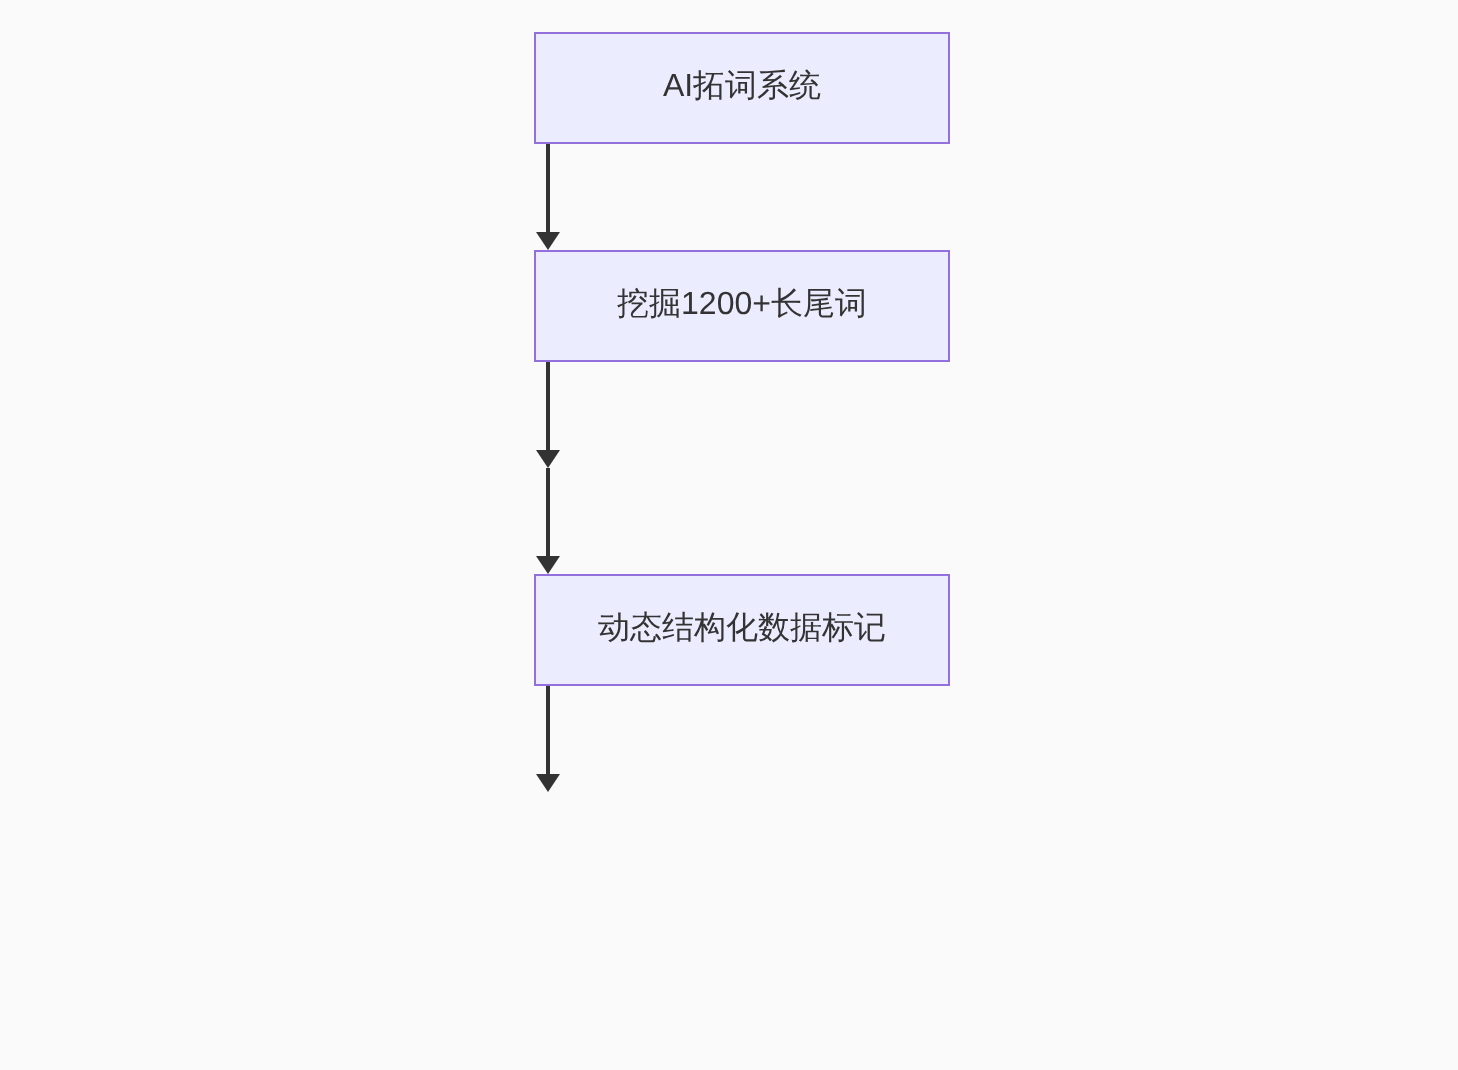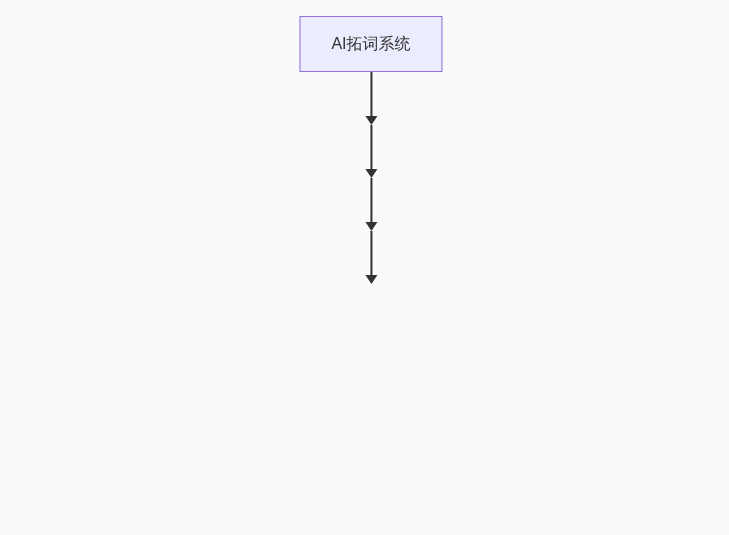--- a/index.html
+++ b/index.html
@@ -14,21 +14,20 @@
     background: var(--background, #fafafa);
     font-family: "Liberation Sans", sans-serif;
   }
   .flow {
     position: absolute;
     top: 16px;
     left: 371px;
     transform: translateX(-50%);
     display: flex;
     flex-direction: column;
-    align-items: center;
   }
   .node {
     box-sizing: border-box;
     height: 56px;
     padding: 0 31px;
     background: var(--node-fill, #ececff);
     border: 1px solid var(--node-border, #9370db);
     color: var(--text, #333333);
     font-size: 16px;
     line-height: 1;
@@ -69,32 +68,34 @@
 
 <div class="flow">
 
   <div class="node">AI拓词系统</div>
 
   <div class="connector">
     <div class="edge-line"></div>
     <div class="arrowhead"></div>
   </div>
 
+  <div class="node">挖掘1200+长尾词</div>
 
   <div class="connector">
     <div class="edge-line"></div>
     <div class="arrowhead"></div>
   </div>
 
 
   <div class="connector">
     <div class="edge-line"></div>
     <div class="arrowhead"></div>
   </div>
 
+  <div class="node">动态结构化数据标记</div>
 
   <div class="connector">
     <div class="edge-line"></div>
     <div class="arrowhead"></div>
   </div>
 
 
 </div>
 
 </body></html>

